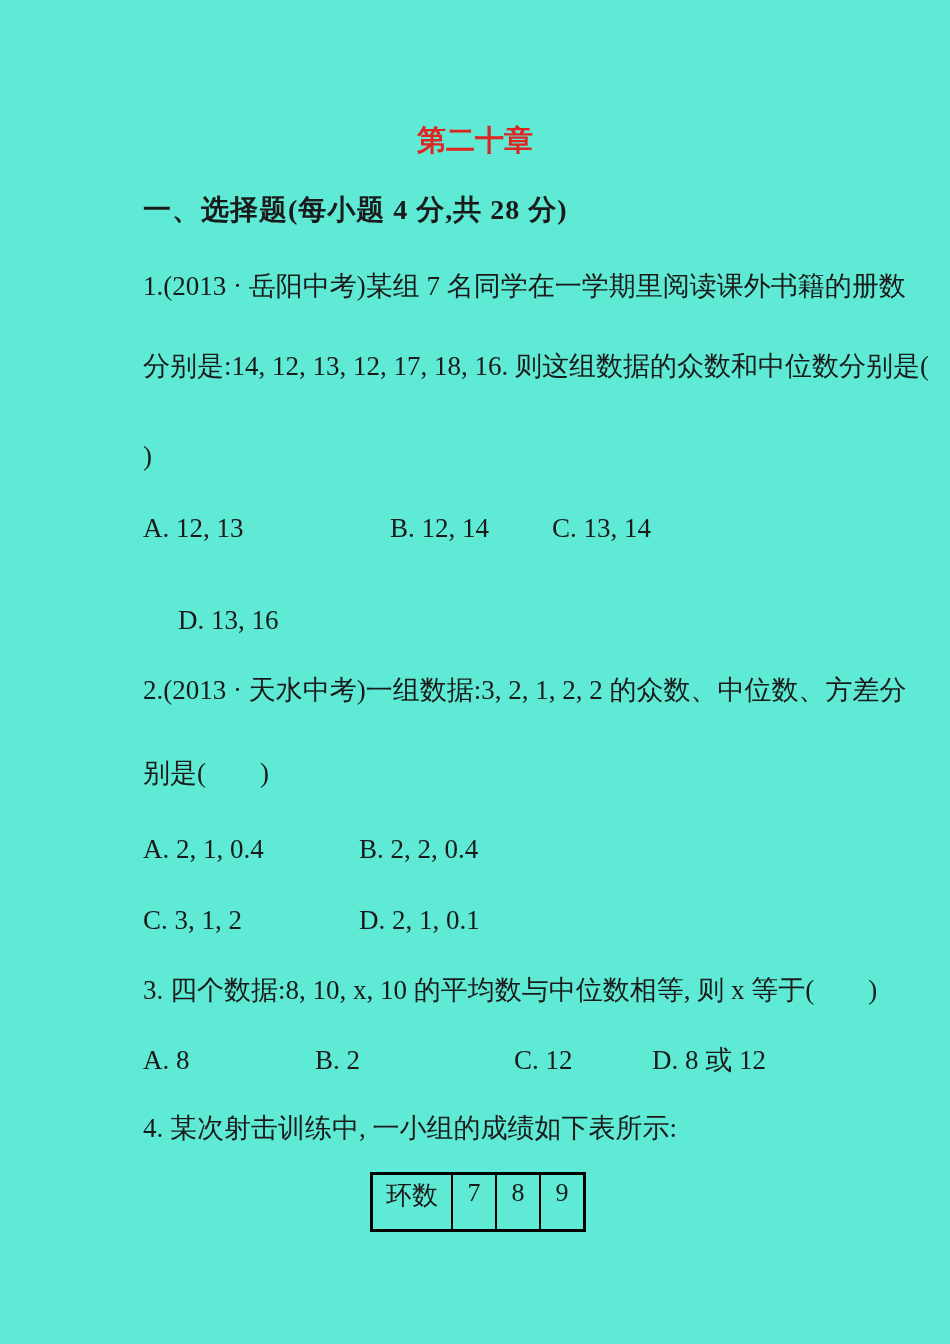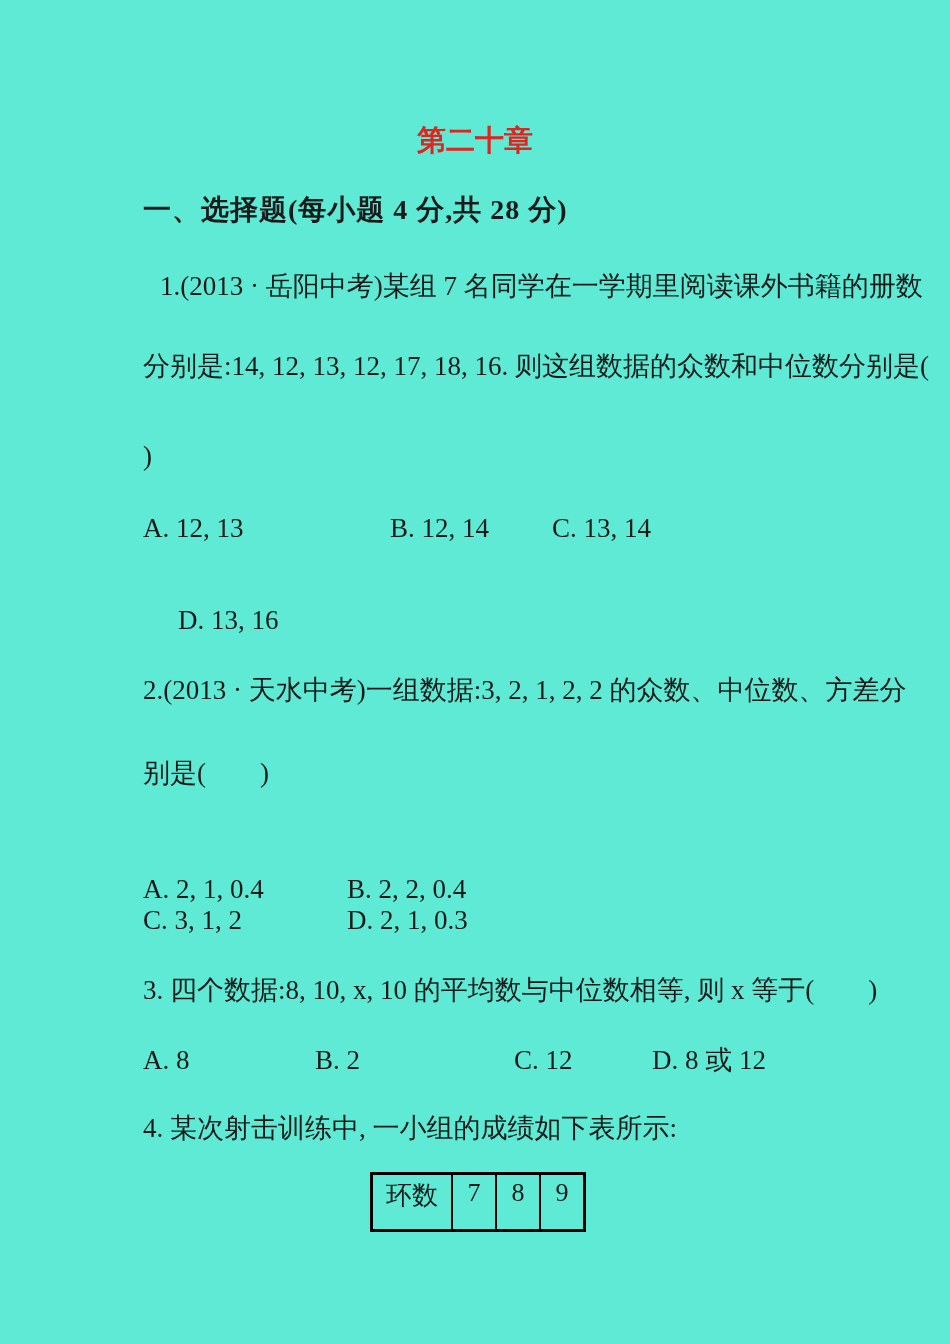--- a/index.html
+++ b/index.html
@@ -31,34 +31,34 @@
     font-size: 29px;
     color: #e02420;
   }
   .heading {
     top: 192px;
     left: 143px;
     font-weight: bold;
     font-size: 28px;
     letter-spacing: 1px;
   }
-  .q1l1 { top: 270px; left: 160px; }
+  .q1l1 { top: 270px; left: 143px; }
   .q1l2 { top: 350px; left: 143px; }
   .q1l3 { top: 440px; left: 143px; }
   .q1opts { top: 512px; }
   .q1optA { left: 143px; }
   .q1optB { left: 347px; margin-left: 43px; }
   .q1optC { left: 552px; }
   .q1optD { top: 604px; left: 178px; }
   .q2l1 { top: 674px; left: 143px; text-align: right; }
   .q2l2 { top: 757px; left: 143px; }
-  .q2r1 { top: 833px; margin-top: 40px; }
+  .q2r1 { top: 833px; }
   .q2r2 { top: 904px; }
   .colA { left: 143px; }
-  .colB { left: 347px; }
+  .colB { left: 359px; }
   .q3l1 { top: 974px; left: 143px; }
   .q3opts { top: 1044px; }
   .q3optA { left: 143px; }
   .q3optB { left: 315px; }
   .q3optC { left: 514px; }
   .q3optD { left: 652px; }
   .q4l1 { top: 1112px; left: 143px; font-family: Liberation Serif, serif; }
 
   .score-table {
     position: absolute;
@@ -96,21 +96,21 @@
   <span class="opt q1opts q1optA">A. 12, 13</span>
   <span class="opt q1opts q1optB">B. 12, 14</span>
   <span class="opt q1opts q1optC">C. 13, 14</span>
   <span class="opt q1optD">D. 13, 16</span>
 
   <div class="line q2l1">2.(2013 · 天水中考)一组数据:3, 2, 1, 2, 2 的众数、中位数、方差分</div>
   <div class="line q2l2">别是(　　)</div>
   <span class="opt q2r1 colA">A. 2, 1, 0.4</span>
   <span class="opt q2r1 colB">B. 2, 2, 0.4</span>
   <span class="opt q2r2 colA">C. 3, 1, 2</span>
-  <span class="opt q2r2 colB">D. 2, 1, 0.3</span>
+  <span class="opt q2r2 colB">D. 2, 1, 0.1</span>
 
   <div class="line q3l1">3. 四个数据:8, 10, x, 10 的平均数与中位数相等, 则 x 等于(　　)</div>
   <span class="opt q3opts q3optA">A. 8</span>
   <span class="opt q3opts q3optB">B. 2</span>
   <span class="opt q3opts q3optC">C. 12</span>
   <span class="opt q3opts q3optD">D. 8 或 12</span>
 
   <div class="line q4l1">4. 某次射击训练中, 一小组的成绩如下表所示:</div>
 
   <table class="score-table">

